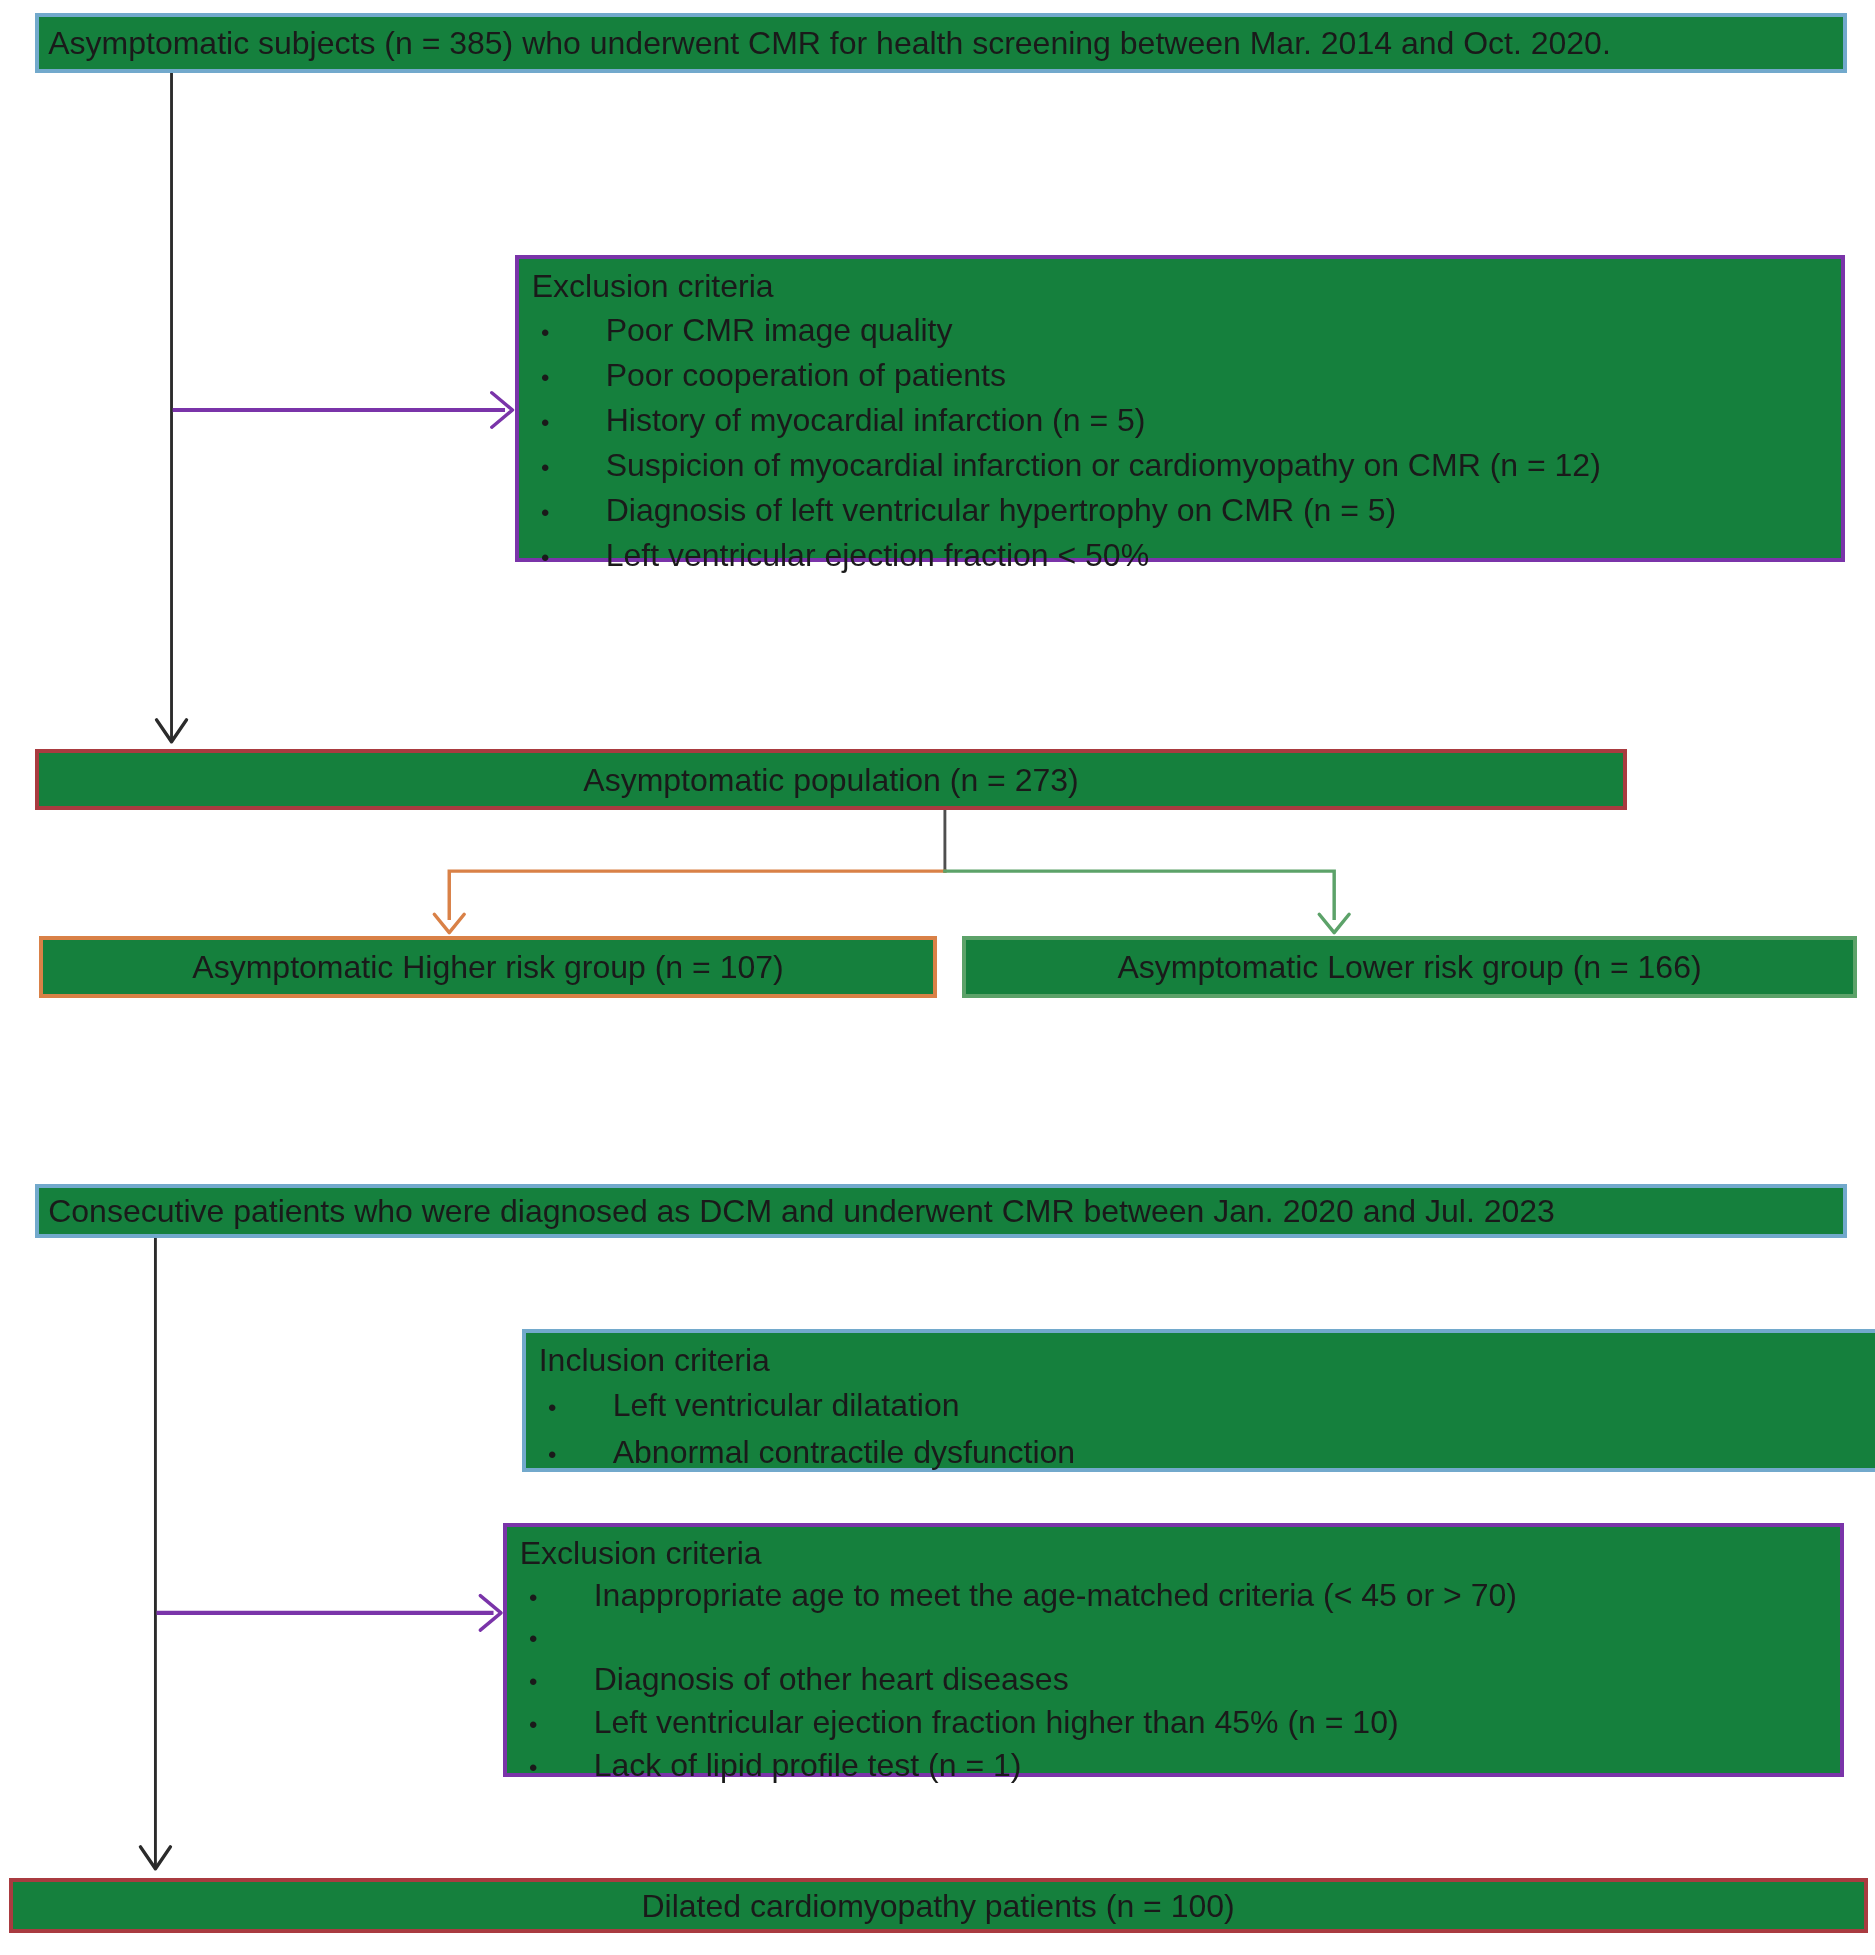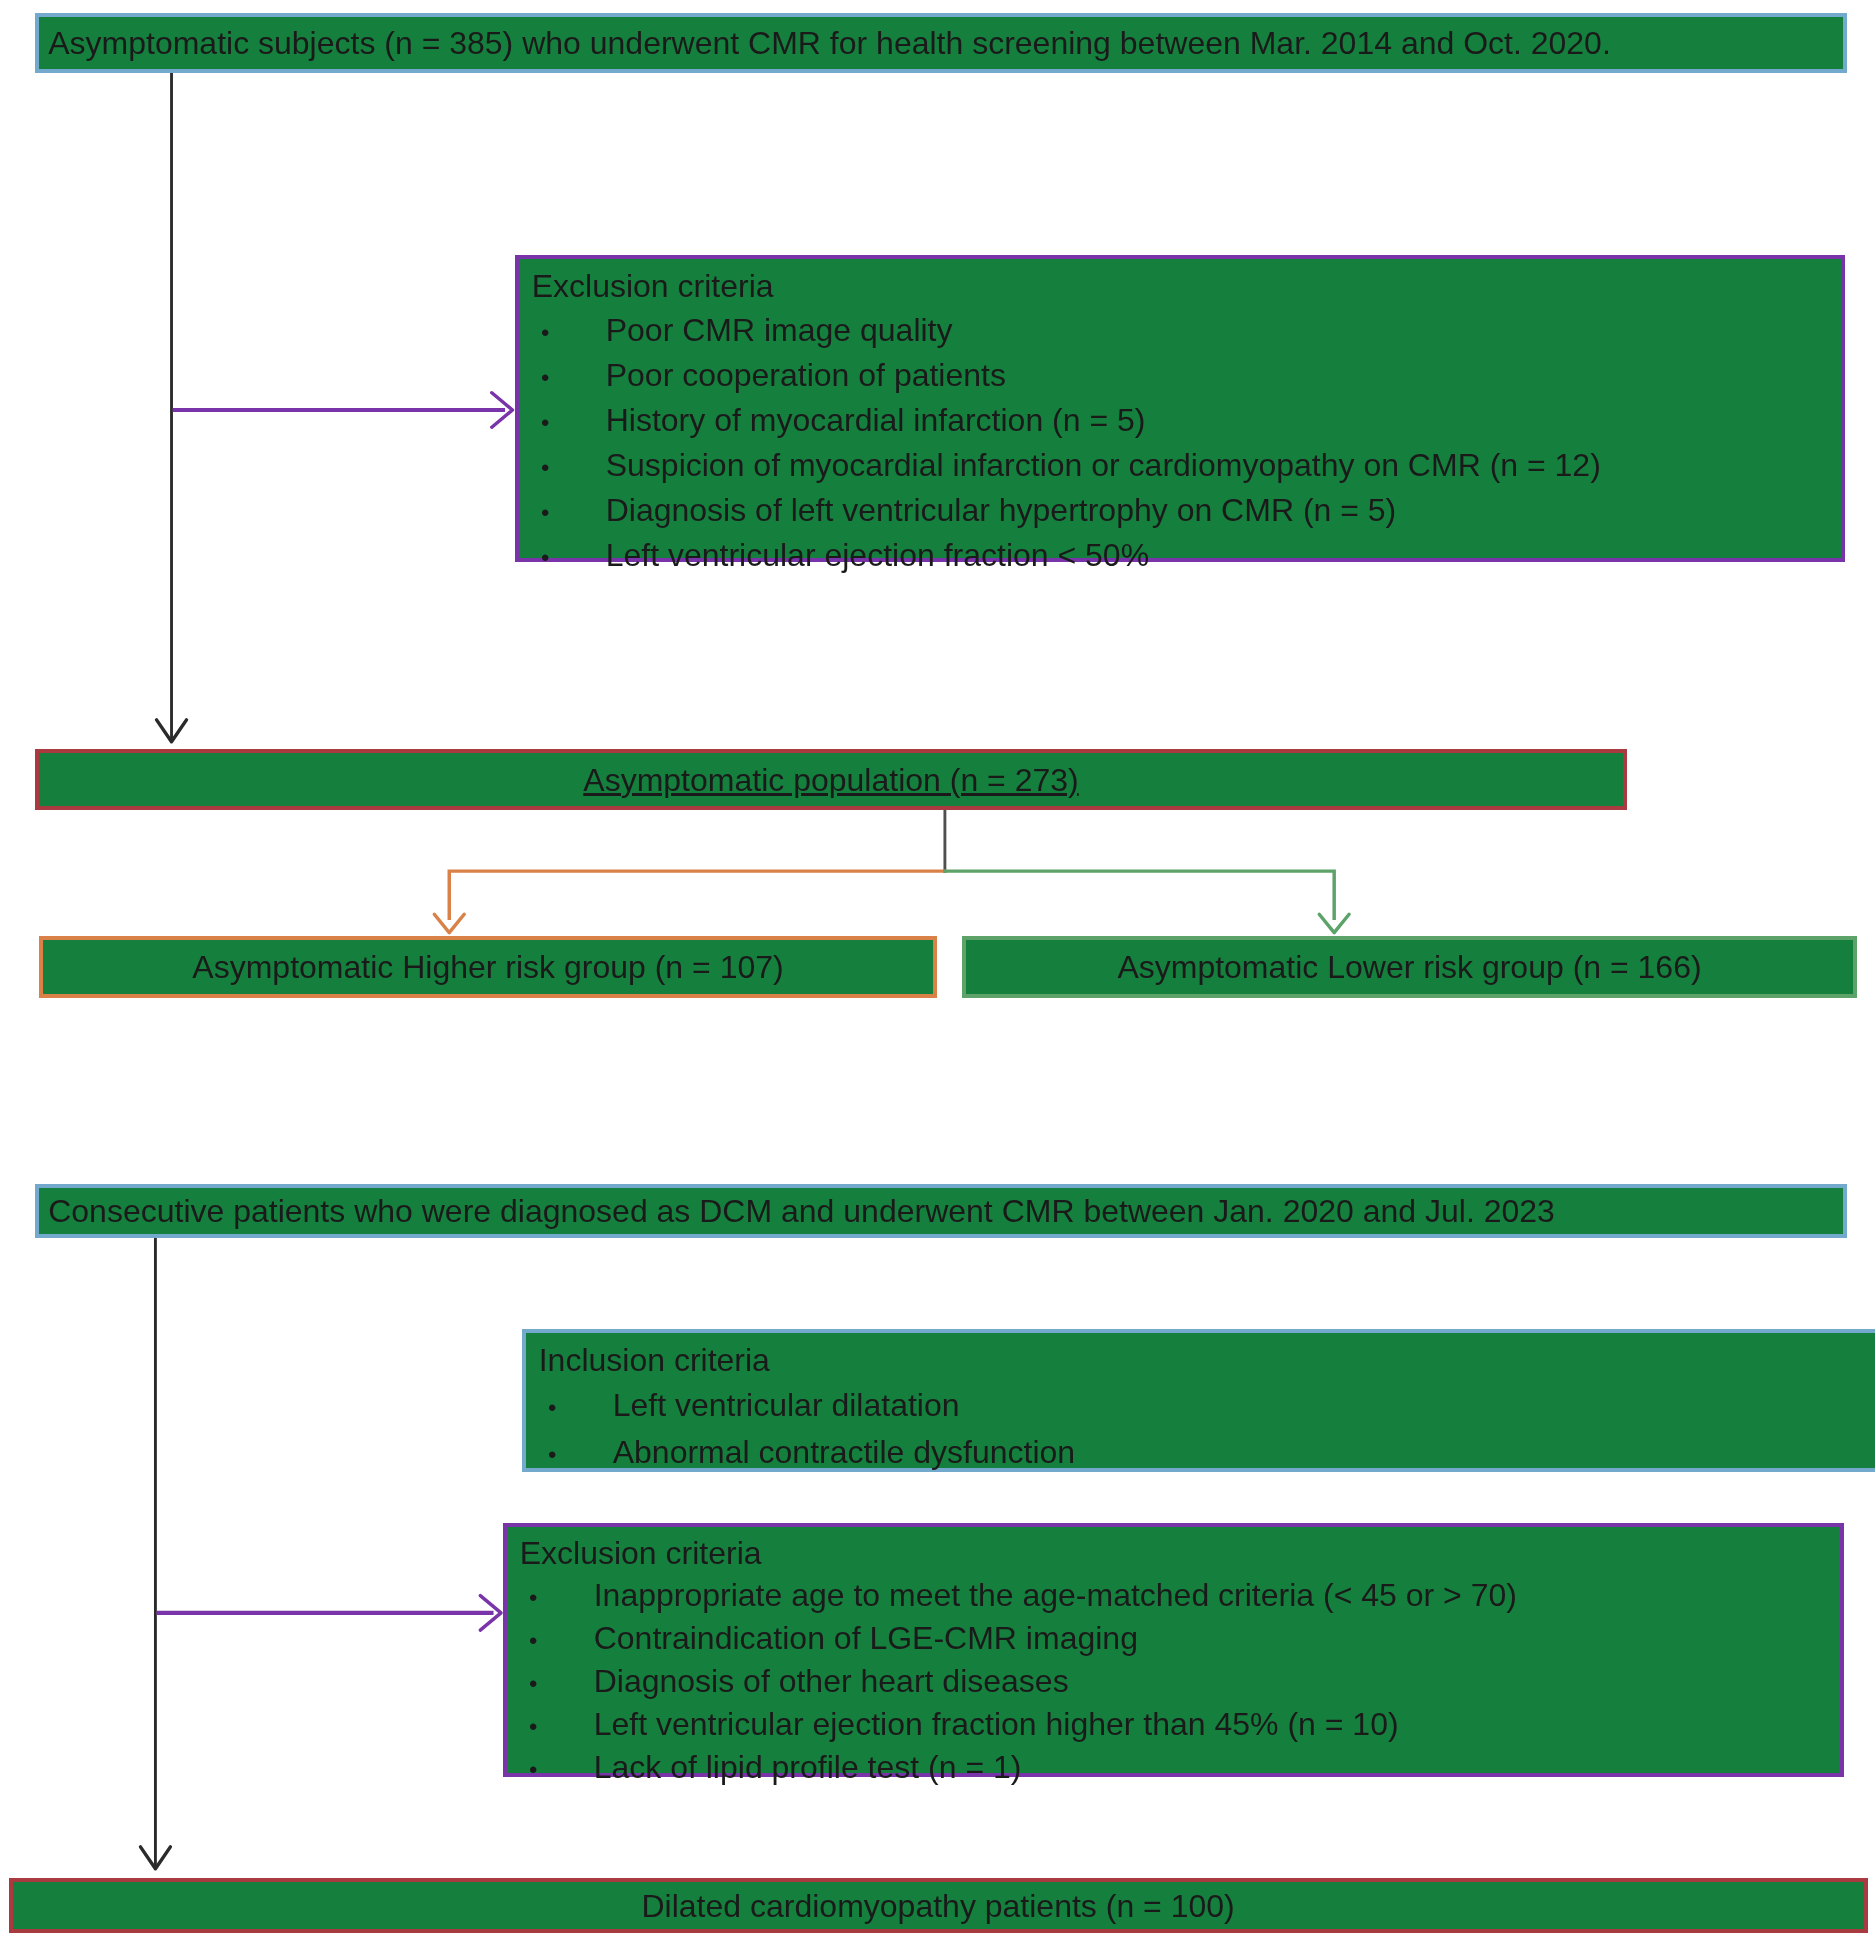--- a/index.html
+++ b/index.html
@@ -38,21 +38,21 @@
   .crit .title{display:block;}
   .li-row{display:flex; align-items:baseline;}
   .bullet{width:74px; flex:0 0 74px; padding-left:9.2px; font-size:24px;}
   .li-text{flex:1;}
 
   
   #s1-source    {left:35px;  top:12.7px;   width:1812px; height:60px;}
   #s1-exclusion {left:515px; top:255px;  width:1330px; height:307px;}
   #s1-exclusion .title{line-height:46px;}
   #s1-exclusion .li-row{line-height:43px;}
-  #s1-population{left:35px;  top:749px; width:1592px; height:61px;text-decoration:underline;}
+  #s1-population{left:35px;  top:749px; width:1592px; height:61px;}
   #s1-higher    {left:39px;  top:936px; width:898px; height:62px;}
   #s1-lower     {left:962px;top:936px; width:895px; height:62px;}
   #s2-source    {left:35px;  top:1184px; width:1812px; height:54px;}
   #s2-inclusion {left:522px; top:1301px; width:1357px; height:143px;margin-top:28px;}
   #s2-inclusion .title{line-height:46px;}
   #s2-inclusion .li-row{line-height:45px;}
   #s2-exclusion {left:503px; top:1523px; width:1341px; height:254px; font-size:32px;}
   #s2-exclusion .title{line-height:44px;}
   #s2-exclusion .li-row{line-height:41px;}
   #s2-result    {left:8.6px;  top:1878px; width:1859px; height:55px;}
@@ -149,21 +149,20 @@
 
   <div class="fbox b-purple crit" id="s2-exclusion">
     <span class="title">Exclusion criteria</span>
     <div>
         <div class="li-row">
           <span class="bullet">•</span>
           <span class="li-text">Inappropriate age to meet the age-matched criteria (&lt; 45 or &gt; 70)</span>
         </div>
         <div class="li-row">
           <span class="bullet">•</span>
-          <span class="li-text">Contraindication of LGE-CMR imaging</span>
         </div>
         <div class="li-row">
           <span class="bullet">•</span>
           <span class="li-text">Diagnosis of other heart diseases</span>
         </div>
         <div class="li-row">
           <span class="bullet">•</span>
           <span class="li-text">Left ventricular ejection fraction higher than 45% (n = 10)</span>
         </div>
         <div class="li-row">

